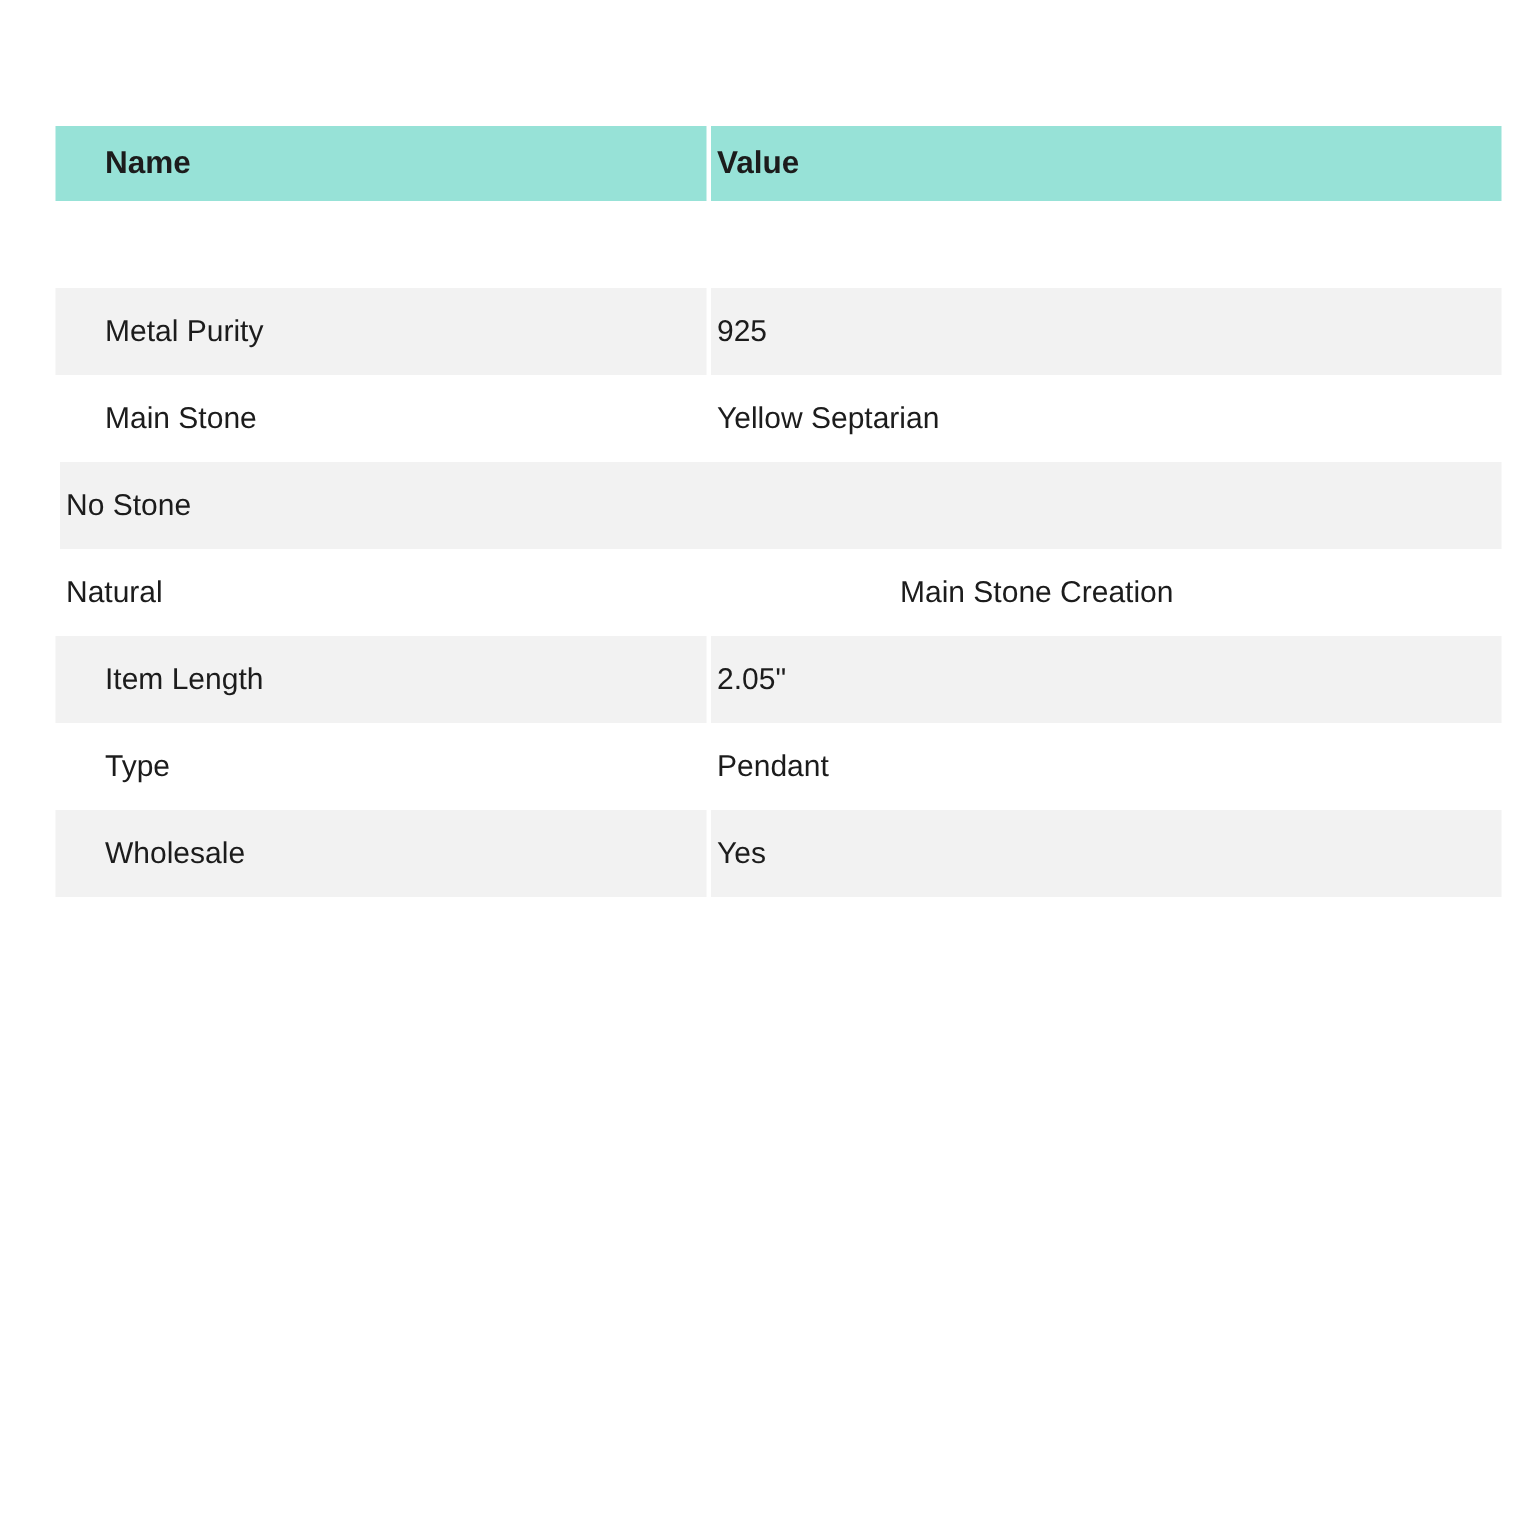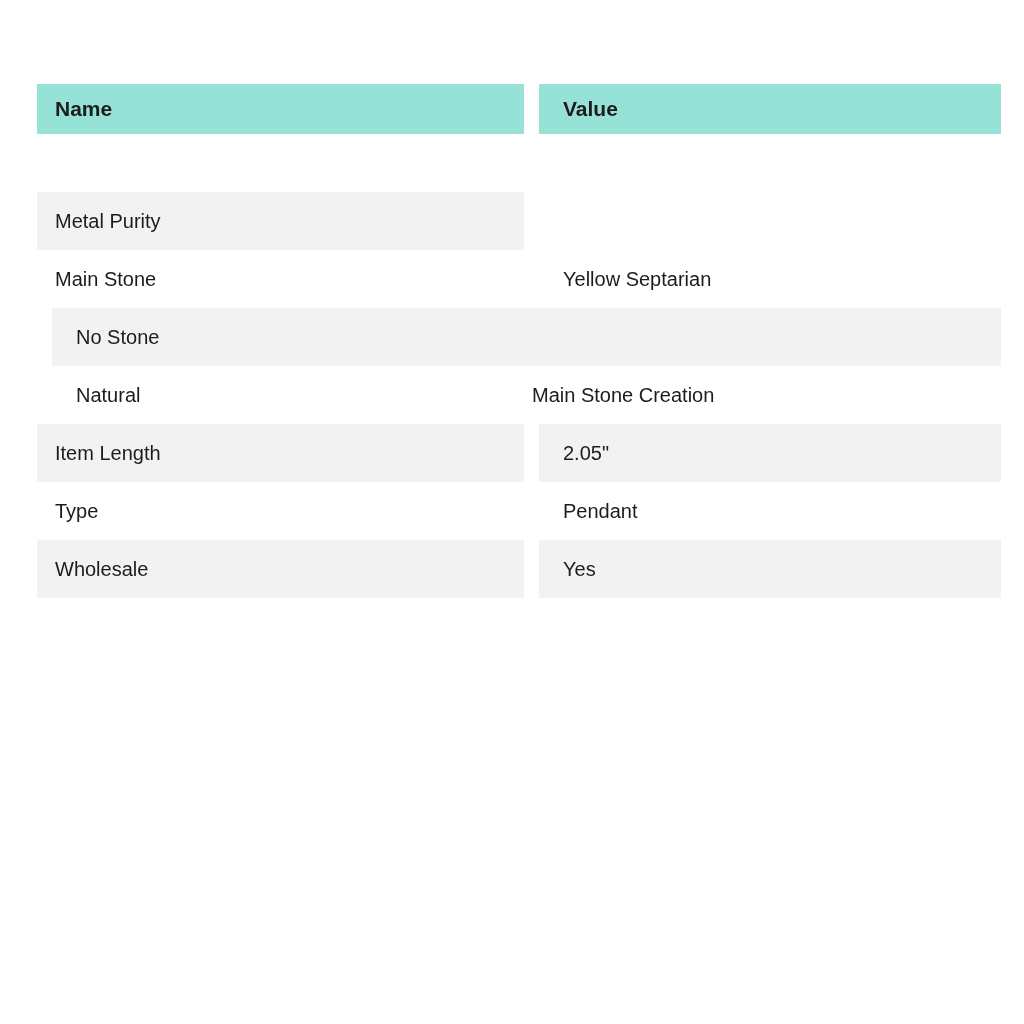--- a/index.html
+++ b/index.html
@@ -36,27 +36,27 @@
   .row.header { height: 50px; }
   .cell {
     display: flex;
     align-items: center;
     font-size: 20px;
     line-height: 1.2;
     white-space: nowrap;
     overflow: hidden;
   }
   .c1 {
-    width: 487px;
-    padding-left: 18px;
+    width: 434px;
+    padding-left: 33px;
   }
   .c2 {
     flex: 1;
-    margin-left: 15px; 
-    padding-left: 24px;
+    margin-left: 3px; 
+    padding-left: 4px;
   }
   .row.header .cell {
     background: var(--header-bg);
     font-weight: 700;
     font-size: 21px;
   }
   .row.alt .cell {
     background: var(--stripe-bg);
     text-align: right;
   }
@@ -68,20 +68,21 @@
   <div class="row header">
     <div class="cell c1">Name</div>
     <div class="cell c2">Value</div>
   </div>
   <div id="rows">
   <div class="row">
   </div>
 
   <div class="row alt">
     <div class="cell c1">Metal Purity</div>
+    <div class="cell c2">925</div>
   </div>
 
   <div class="row">
     <div class="cell c1">Main Stone</div>
     <div class="cell c2">Yellow Septarian</div>
   </div>
 
   <div class="row alt">
     <div class="cell c2">No Stone</div>
   </div>

